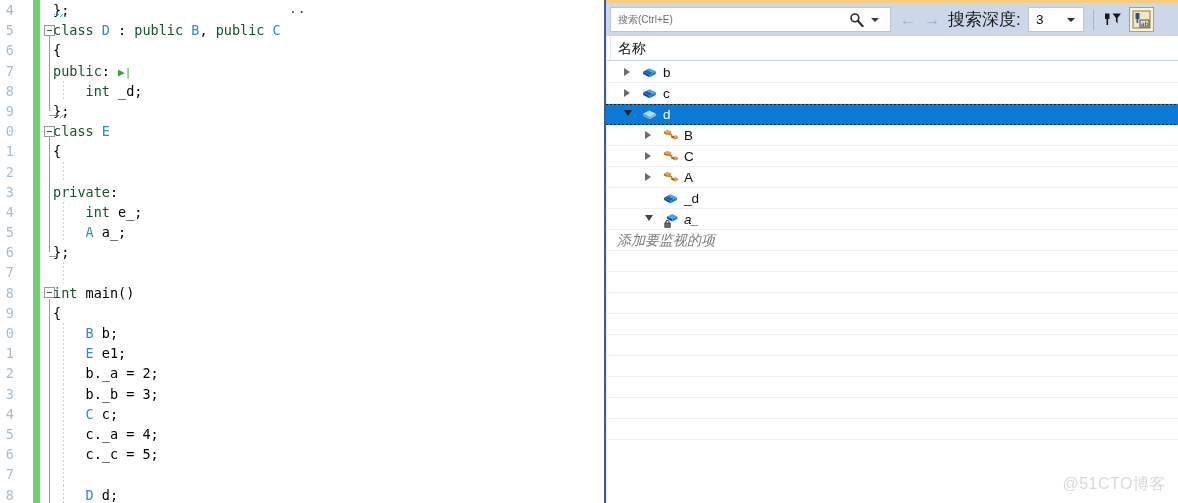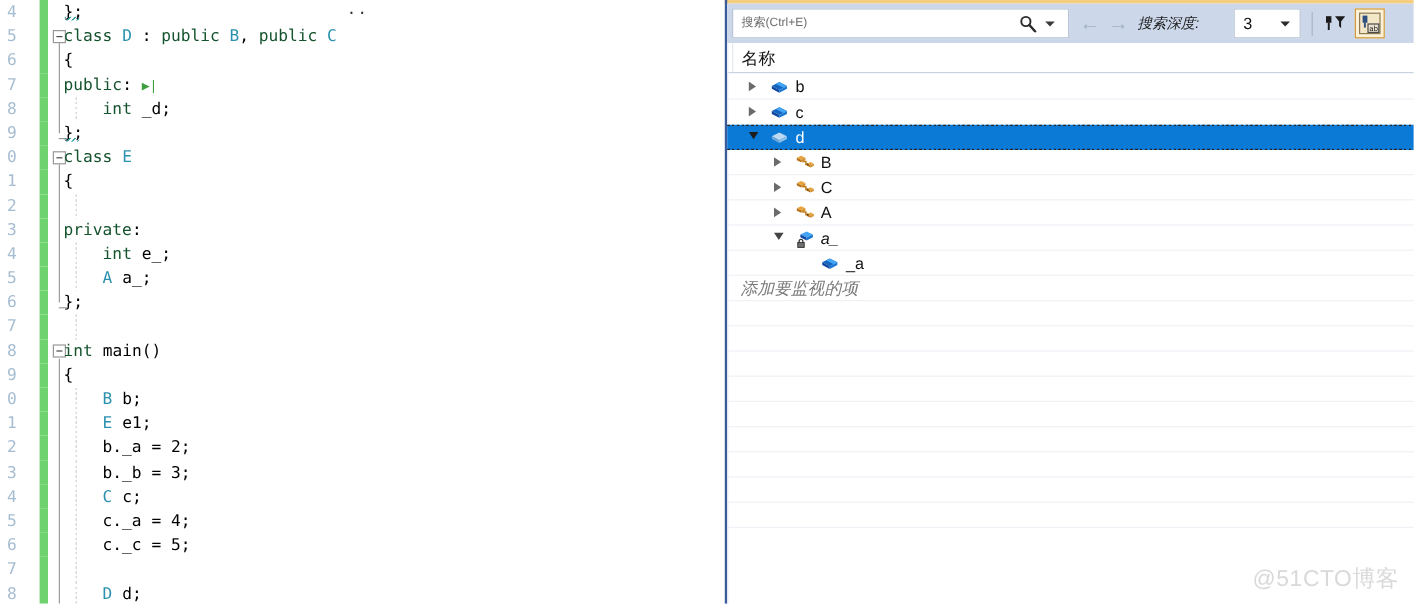--- a/index.html
+++ b/index.html
@@ -92,21 +92,21 @@
     border-left:4px solid transparent;border-right:4px solid transparent;
     border-top:4px solid #3a3a3a;
   }
   .navarrow{
     position:absolute;top:7px;width:20px;height:19px;color:#9fb0c6;
     font-size:17px;line-height:19px;text-align:center;
   }
   .nav-back{left:292px;}
   .nav-fwd{left:316px;}
   .depthlabel{
-    position:absolute;left:342px;top:8px;font-size:12px;color:#1a1a1a;line-height:17px;font-style:italic;
+    position:absolute;left:342px;top:8px;font-size:17px;color:#1a1a1a;line-height:17px;
   }
   .depthbox{
     position:absolute;left:422px;top:4px;width:56px;height:25px;
     background:#ffffff;border:1px solid #b9c6d8;box-sizing:border-box;
   }
   .depthbox .dv{position:absolute;left:7px;top:0;line-height:23px;font-size:13.5px;color:#111;}
   .depthbox .dcaret{
     position:absolute;right:8px;top:10px;width:0;height:0;
     border-left:4px solid transparent;border-right:4px solid transparent;
     border-top:4px solid #2b2b2b;
@@ -162,21 +162,21 @@
   .placeholderrow{
     position:relative;height:21px;border-bottom:1px solid #eef1f5;box-sizing:border-box;
   }
   .placeholderrow .ptxt{
     position:absolute;left:11px;top:0;line-height:21px;
     font-style:italic;color:#7b7b7b;font-size:14px;
   }
   .watch-leftcolline{position:absolute;left:2px;top:36px;width:1px;height:467px;background:#e8ebf0;}
 
   .watermark{
-    position:absolute;right:12px;bottom:8px;color:#d9d9d9;font-size:19px;
+    position:absolute;right:12px;bottom:8px;color:#d9d9d9;font-size:16px;
     letter-spacing:.5px;
   }
 </style>
 </head>
 <body>
 
 <div class="root">
 
   <div class="editor">
     <div class="topdots">..</div>
@@ -334,39 +334,39 @@
               <polygon points="8.2,2.5 4.6,4.2 4.6,6.2 8.2,4.6" fill="#d08b2a"></polygon>
               <polygon points="9.6,7.4 12.4,6.1 15.2,7.4 12.4,8.7" fill="#e8a33d"></polygon>
               <polygon points="9.6,7.4 12.4,8.7 12.4,10.5 9.6,9.1" fill="#b5741c"></polygon>
               <polygon points="15.2,7.4 12.4,8.7 12.4,10.5 15.2,9.1" fill="#d08b2a"></polygon>
               <path d="M5.6,5.6 L8.6,5.6 L8.6,8.0 L10.2,8.0" fill="none" stroke="#c07f22" stroke-width="1.3"></path>
               <polygon points="9.4,6.6 9.4,9.4 11.2,8.0" fill="#7a5212"></polygon>
             </svg></div>
           <div class="tlabel" style="left: 78px;">A</div>
         </div>
         <div class="trow">
+          <div class="ticon" style="left: 57px;"><svg width="15" height="13" viewBox="0 0 15 13">
+              <polygon points="1.2,5.6 7.4,2.4 13.8,5.6 7.4,8.9" fill="#1565c0"></polygon>
+              <polygon points="1.2,5.6 7.4,8.9 7.4,11.2 1.2,7.9" fill="#0d47a1"></polygon>
+              <polygon points="13.8,5.6 7.4,8.9 7.4,11.2 13.8,7.9" fill="#1976d2"></polygon>
+              <polygon points="4.6,4.0 10.9,7.2 13.8,5.6 7.4,2.4" fill="#42a5f5"></polygon>
+            </svg></div>
+          <div class="tlabel" style="left: 78px;">_d</div>
+        </div>
+        <div class="trow">
           <div class="exp open" style="left: 39px;"></div>
           <div class="ticon" style="left: 57px;"><svg width="16" height="15" viewBox="0 0 16 15">
               <polygon points="4,3.4 9.2,0.9 14.4,3.4 9.2,6.0" fill="#42a5f5"></polygon>
               <polygon points="4,3.4 9.2,6.0 9.2,8.4 4,5.8" fill="#0d47a1"></polygon>
               <polygon points="14.4,3.4 9.2,6.0 9.2,8.4 14.4,5.8" fill="#1976d2"></polygon>
               <path d="M2.4,9.0 a2.1,2.1 0 0 1 4.2,0 v1.2 h-1.1 v-1.2 a1,1 0 0 0 -2,0 v1.2 h-1.1 z" fill="#3a3a3a"></path>
               <rect x="1.8" y="10.0" width="5.4" height="4.3" fill="#6d6d6d" stroke="#2e2e2e" stroke-width="0.7"></rect>
             </svg></div>
           <div class="tlabel" style="left: 78px; font-style: italic;">a_</div>
         </div>
-        <div class="trow">
-          <div class="ticon" style="left: 78px;"><svg width="15" height="13" viewBox="0 0 15 13">
-              <polygon points="1.2,5.6 7.4,2.4 13.8,5.6 7.4,8.9" fill="#1565c0"></polygon>
-              <polygon points="1.2,5.6 7.4,8.9 7.4,11.2 1.2,7.9" fill="#0d47a1"></polygon>
-              <polygon points="13.8,5.6 7.4,8.9 7.4,11.2 13.8,7.9" fill="#1976d2"></polygon>
-              <polygon points="4.6,4.0 10.9,7.2 13.8,5.6 7.4,2.4" fill="#42a5f5"></polygon>
-            </svg></div>
-          <div class="tlabel" style="left: 99px;">_a</div>
-        </div>
         <div class="placeholderrow">
           <div class="ptxt">添加要监视的项</div>
         </div>
         <div class="trow"></div>
         <div class="trow"></div>
         <div class="trow"></div>
         <div class="trow"></div>
         <div class="trow"></div>
         <div class="trow"></div>
         <div class="trow"></div>

